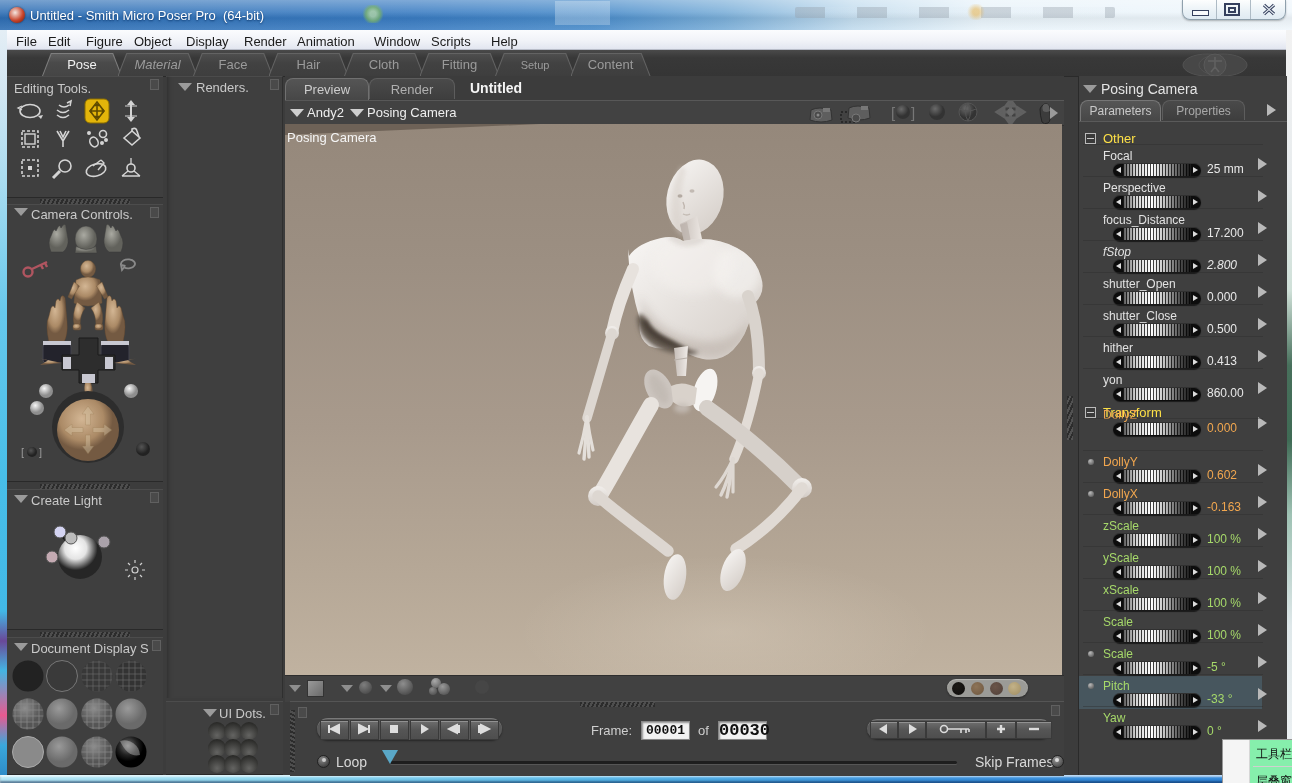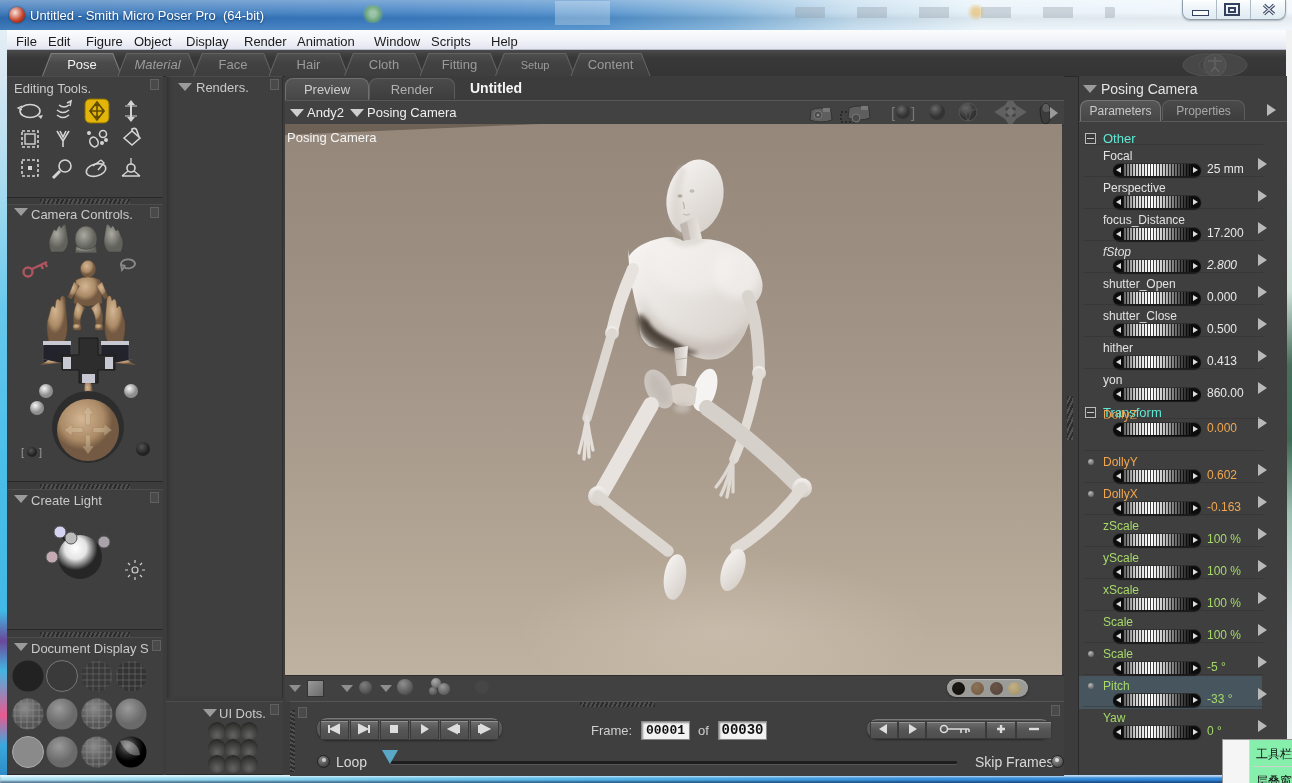--- a/index.html
+++ b/index.html
@@ -15,21 +15,21 @@
 .sl .bar{position:absolute;left:10px;right:10px;top:1px;bottom:1px;background-image:repeating-linear-gradient(90deg,rgba(0,0,0,.75) 0 1px,rgba(255,255,255,0) 1px 3px),linear-gradient(90deg,#555 0%,#cfcfcf 18%,#ffffff 42%,#bdbdbd 62%,#4a4a4a 85%,#181818 100%);}
 .sl .la{position:absolute;left:3px;top:4px;width:0;height:0;border-top:3px solid transparent;border-bottom:3px solid transparent;border-right:5px solid #ddd;}
 .sl .ra{position:absolute;right:3px;top:4px;width:0;height:0;border-top:3px solid transparent;border-bottom:3px solid transparent;border-left:5px solid #ddd;}
 .prow{position:absolute;left:0;width:209px;height:32px;}
 .prow .lab{position:absolute;left:24px;top:0;font-size:12px;color:#e2e2e2;}
 .prow .val{position:absolute;left:128px;top:13px;font-size:12px;color:#e8e8e8;}
 .prow .arr{position:absolute;right:21px;top:9px;}
 .prow .dot{position:absolute;left:9px;top:4px;width:6px;height:6px;border-radius:50%;background:radial-gradient(circle at 35% 30%,#bbb,#6a6a6a 70%);}
 .orange .lab,.orange .val{color:#f2a74f;}
 .green .lab,.green .val{color:#a6d96a;}
-.sechdr{position:absolute;left:6px;font-size:13px;color:#5eead4;}
+.sechdr{position:absolute;left:6px;font-size:13px;color:#fde047;}
 .minus{display:inline-block;width:9px;height:9px;border:1px solid #bbb;background:#3a3a3a;position:relative;vertical-align:-1px;margin-right:7px;}
 .minus:after{content:"";position:absolute;left:1px;right:1px;top:4px;height:1px;background:#ccc;}
 .menuitem{display:inline-block;color:#1b1b1b;font-size:13px;}
 .sep{position:absolute;background:#2e2e2e;}
 </style></head>
 <body>
 
 <div class="abs" id="leftedge" style="left:0;top:30px;width:7px;height:745px;background:linear-gradient(180deg,#e4eef5 0%,#d2e6f2 8%,#aadcf0 20%,#66c8ec 38%,#48bee8 60%,#42b8e6 78%,#6a4898 82%,#44b4e2 86%,#e85a90 92%,#3aa8dc 96%,#2e8cc8 100%);"></div>
 <div class="abs" id="rightedge" style="right:0;top:30px;width:6px;height:745px;background:linear-gradient(180deg,#f2f2f2 0%,#e8ecee 20%,#cfe0d8 35%,#48705c 45%,#3f6b55 55%,#9fc2b4 65%,#dfe8ea 80%,#eef2f4 100%);"></div>
 
@@ -525,21 +525,21 @@
         </svg>
       </div>
       <div style="position:absolute;left:180px;top:18px;width:27px;height:18px;background:linear-gradient(180deg,#6e6e6e,#555 50%,#4e4e4e);border:1px solid #3a3a3a;box-shadow:inset 0 1px 0 rgba(255,255,255,.25);">
         <svg width="18" height="12" style="position:absolute;left:4px;top:2px;">
           <path d="M4 2 v8 M6 2 l8 4 l-8 4 z" stroke="#ddd" stroke-width="2" fill="#ddd"></path>
         </svg>
       </div>
       <div style="position:absolute;left:301px;top:21px;font-size:13px;color:#cfcfcf;">Frame:</div>
       <div style="position:absolute;left:351px;top:19px;width:47px;height:17px;background:#f2f2f2;border:1px solid #888;box-shadow:inset 1px 1px 2px rgba(0,0,0,.4);font-family:'Liberation Mono',monospace;font-size:13px;font-weight:bold;color:#111;text-align:center;line-height:17px;">00001</div>
       <div style="position:absolute;left:408px;top:21px;font-size:13px;color:#cfcfcf;">of</div>
-      <div style="position:absolute;left:428px;top:19px;width:47px;height:17px;background:#f2f2f2;border:1px solid #888;box-shadow:inset 1px 1px 2px rgba(0,0,0,.4);font-family:'Liberation Mono',monospace;font-size:14px;font-weight:bold;color:#111;text-align:center;line-height:17px;">00030</div>
+      <div style="position:absolute;left:428px;top:19px;width:47px;height:17px;background:#f2f2f2;border:1px solid #888;box-shadow:inset 1px 1px 2px rgba(0,0,0,.4);font-family:'Liberation Mono',monospace;font-size:17px;font-weight:bold;color:#111;text-align:center;line-height:17px;">00030</div>
       <div style="position:absolute;left:577px;top:17px;width:184px;height:20px;border-radius:10px;background:#585858;box-shadow:inset 0 1px 0 rgba(255,255,255,.2),0 1px 2px rgba(0,0,0,.4);"></div>
       <div style="position:absolute;left:580px;top:19px;width:26px;height:16px;background:linear-gradient(180deg,#6e6e6e,#555 50%,#4e4e4e);border:1px solid #3a3a3a;box-shadow:inset 0 1px 0 rgba(255,255,255,.25);">
         <svg width="26" height="14" style="position:absolute;left:0;top:0;">
           <path d="M16 2 l-8 5 l8 5 z" fill="#ddd"></path>
         </svg>
       </div>
       <div style="position:absolute;left:608px;top:19px;width:26px;height:16px;background:linear-gradient(180deg,#6e6e6e,#555 50%,#4e4e4e);border:1px solid #3a3a3a;box-shadow:inset 0 1px 0 rgba(255,255,255,.25);">
         <svg width="26" height="14" style="position:absolute;left:0;top:0;">
           <path d="M10 2 l8 5 l-8 5 z" fill="#ddd"></path>
         </svg>

